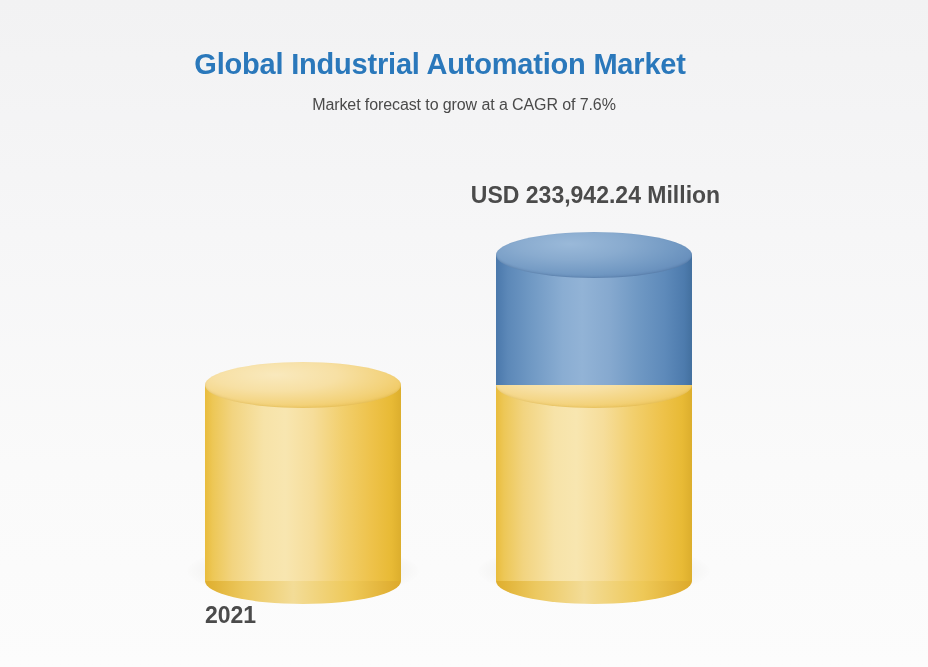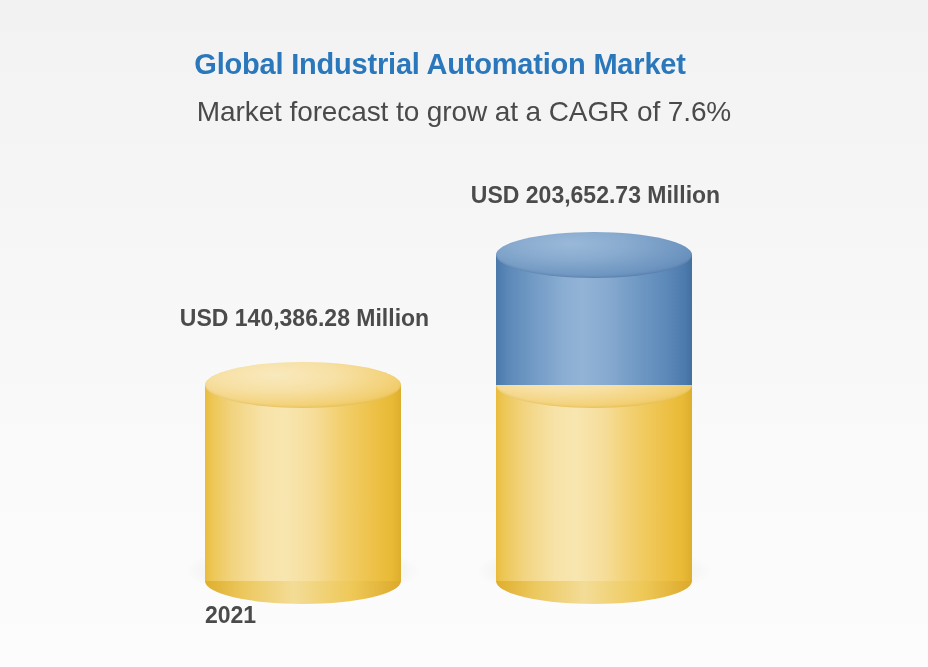--- a/index.html
+++ b/index.html
@@ -33,21 +33,21 @@
     color: #2a78bb;
     letter-spacing: -0.2px;
     margin-top: 8px;
   }
   .chart-subtitle {
     position: absolute;
     left: 0;
     top: 96px;
     width: 928px;
     text-align: center;
-    font-size: 28px;
+    font-size: 16px;
     font-weight: normal;
     color: #4a4a4a;
     letter-spacing: -0.1px;
   }
 
   
   .value-label {
     position: absolute;
     font-size: 23px;
     font-weight: bold;
@@ -190,20 +190,19 @@
       <div class="cyl-body yellow-body" style="top:23px; height:196px;"></div>
       <div class="cyl-cap yellow-cap" style="top:0px; height:46px;"></div>
     </div>
 
     <div class="cyl-seg" style="top:0px; width:196px; height:153px;">
       <div class="cyl-body blue-body" style="top:23px; height:130px;"></div>
       <div class="cyl-cap blue-cap" style="top:0px; height:46px;"></div>
     </div>
   </div>
 
-  <div class="value-label" id="label-2021">USD 140,386.28 Million</div>
-
-  <div class="value-label" id="label-2028">USD 203,652.73 Million</div>
+
+  <div class="value-label" id="label-2028">USD 233,942.24 Million</div>
 
   <div class="cat-label" id="cat-2021">2021</div>
 
 
 </div>
 
 </body></html>

